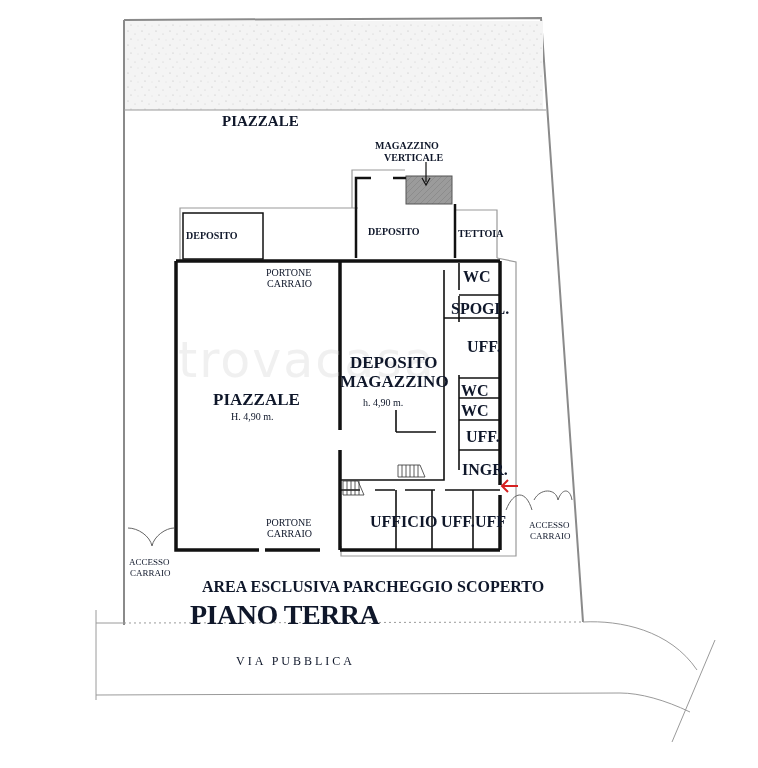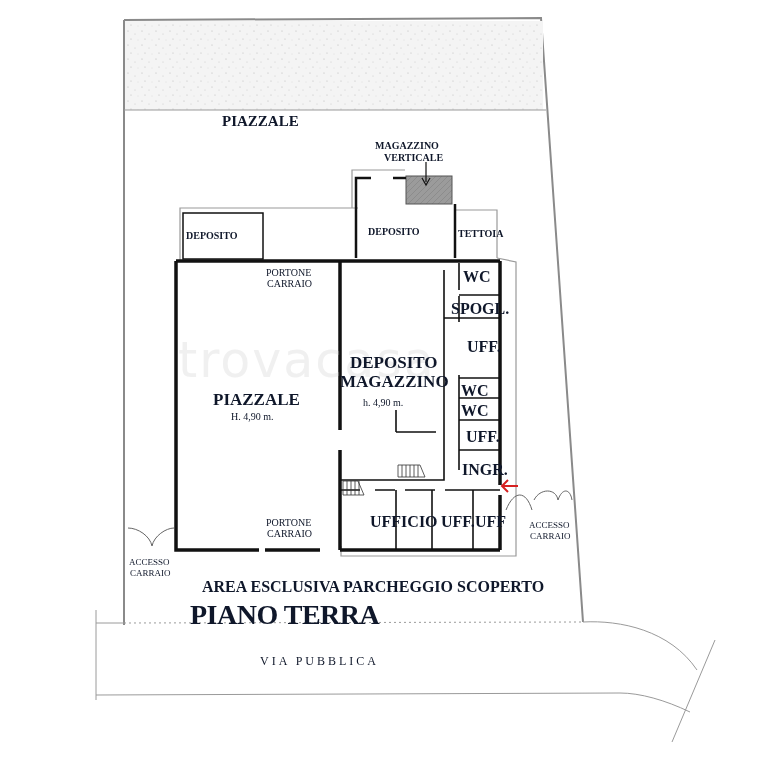--- a/index.html
+++ b/index.html
@@ -164,13 +164,13 @@
 <div class="lbl sm" style="left:267px; top:529px;">CARRAIO</div>
 
 <div class="lbl sm" style="left:129px; top:558px; font-size:9px;">ACCESSO</div>
 <div class="lbl sm" style="left:130px; top:569px; font-size:9px;">CARRAIO</div>
 
 <div class="lbl sm" style="left:529px; top:521px; font-size:9px;">ACCESSO</div>
 <div class="lbl sm" style="left:530px; top:532px; font-size:9px;">CARRAIO</div>
 
 <div class="lbl bold md" style="left:202px; top:579px;">AREA ESCLUSIVA PARCHEGGIO SCOPERTO</div>
 <div class="lbl title" style="left:190px; top:600px;">PIANO TERRA</div>
-<div class="lbl street" style="left:260px; top:655px;">VIA PUBBLICA</div>
+<div class="lbl street" style="left:236px; top:655px;">VIA PUBBLICA</div>
 
 </body></html>

